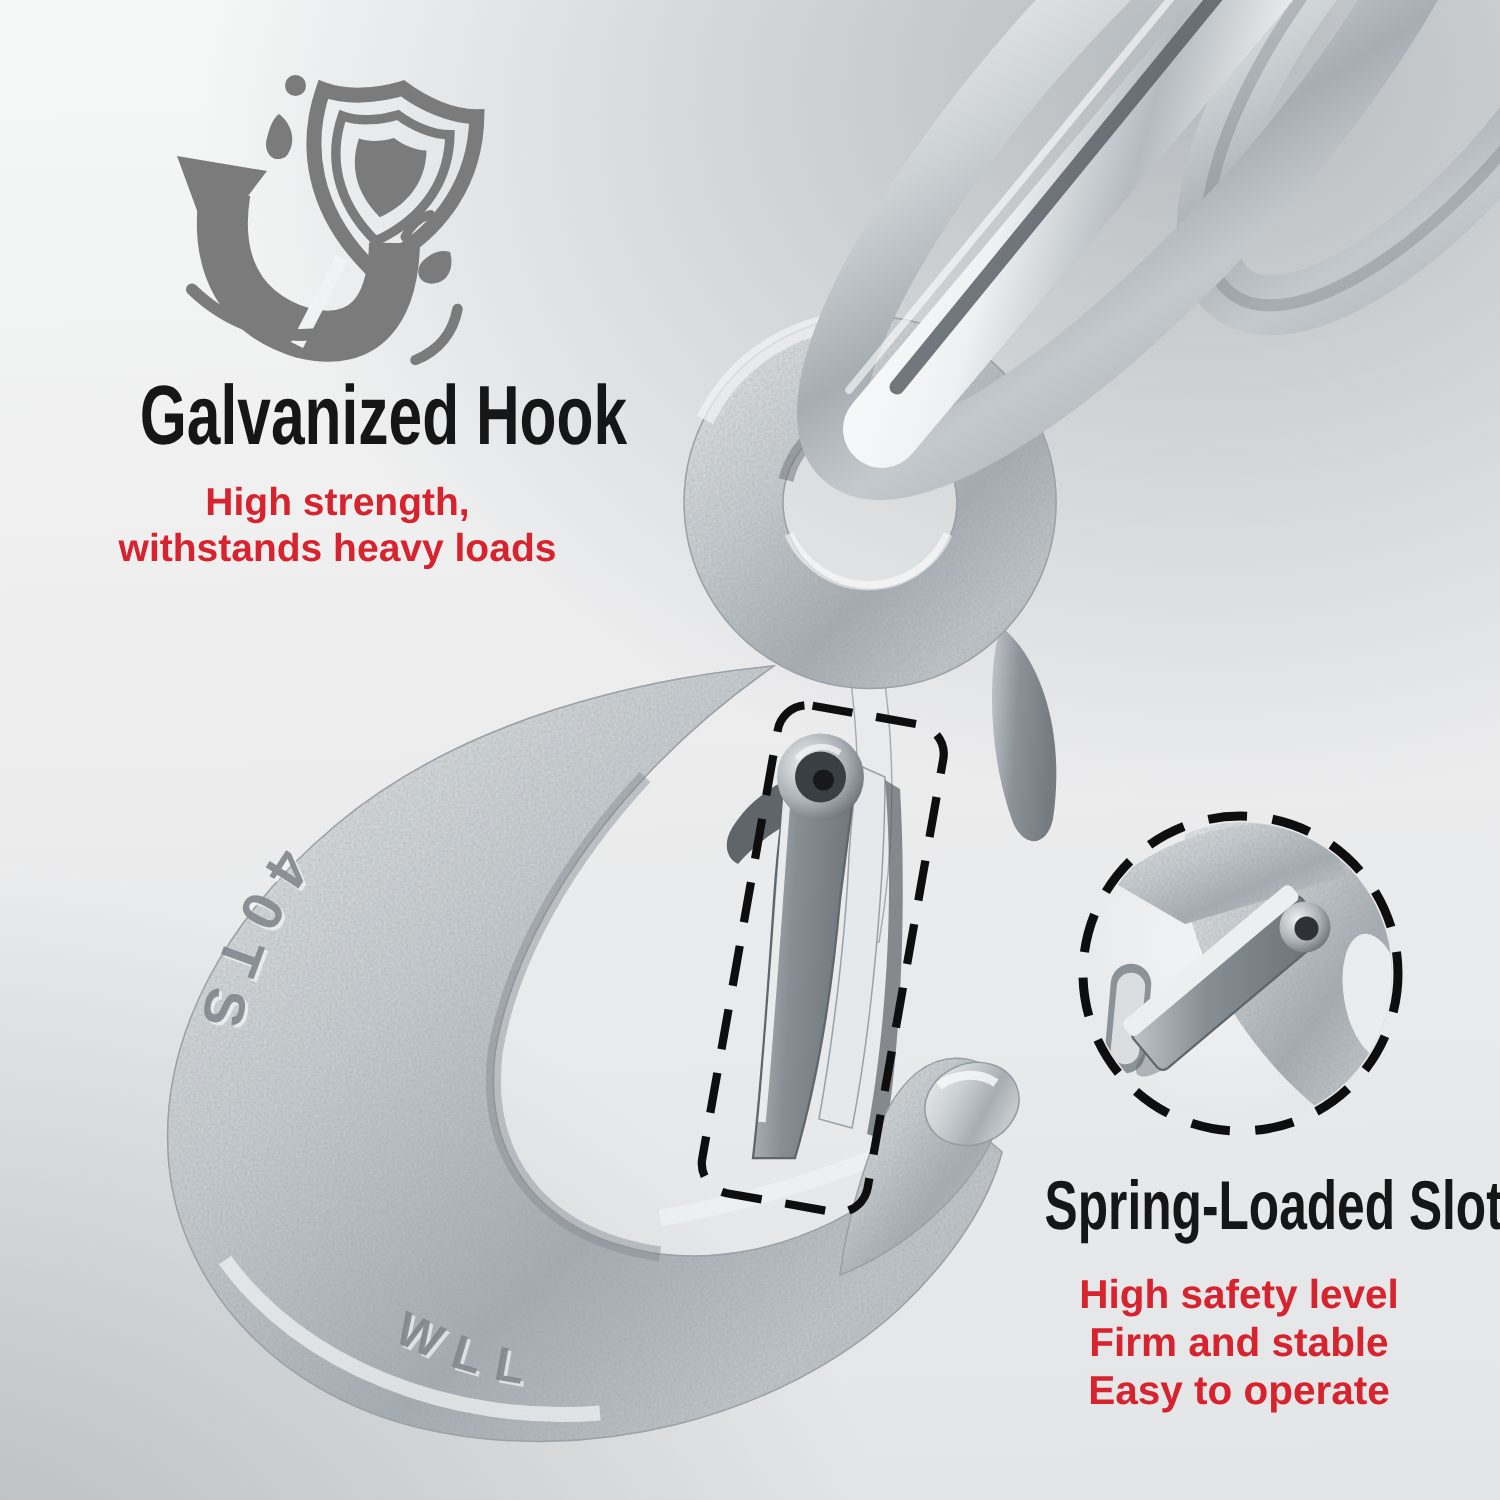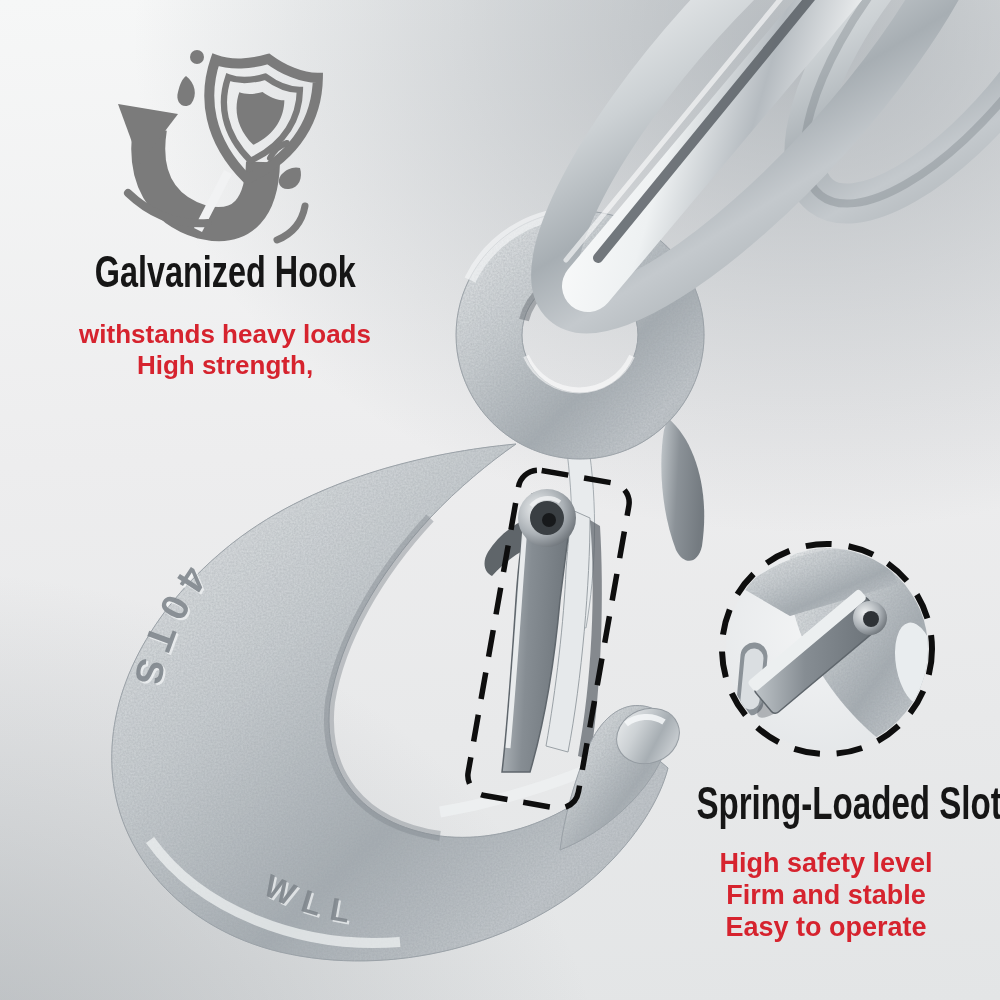--- a/index.html
+++ b/index.html
@@ -8,21 +8,21 @@
     font-family:"Liberation Sans","DejaVu Sans",sans-serif;
     background:
       radial-gradient(1150px 850px at 80% 4%, rgba(118,127,135,.50), rgba(118,127,135,0) 58%),
       radial-gradient(1250px 1000px at -8% 112%, rgba(118,125,131,.44), rgba(118,125,131,0) 55%),
       linear-gradient(178deg,#f6f7f7 0%,#ededee 45%,#e3e5e6 100%);
   }
   .art{position:absolute;left:0;top:0;width:1000px;height:1000px;}
   .block{position:absolute;text-align:center;}
   .block h1,.block h2{margin:0;font-weight:bold;color:#161616;line-height:1;}
   .ttl{display:inline-block;transform:scaleX(.72);transform-origin:50% 50%;white-space:nowrap;letter-spacing:0px;}
-  .t-left h1{font-size:45px;}
+  .t-left h1{font-size:56px;}
   .t-right h2{font-size:46px;}
   .sub{position:absolute;text-align:center;color:#d6232e;font-weight:bold;}
   .sub span{display:block;white-space:nowrap;}
   .sub-left{font-size:26px;line-height:31px;}
   .sub-right{font-size:27px;line-height:32px;}
 </style>
 </head>
 <body>
 
 <div class="stage">
@@ -183,22 +183,22 @@
       <path d="M 186 76 C 195 83 198 95 191 104 C 183 110 175 102 178 92 C 180 84 182 79 186 76 Z" stroke="none"></path>
       <path d="M 300 168 C 303 178 299 188 289 189 C 280 190 276 182 281 175 C 286 169 294 166 300 168 Z" stroke="none"></path>
       <path d="M 270 158 C 274 150 280 145 287 143" fill="none" stroke-width="6" stroke-linecap="round"></path>
     </g>
   </svg>
 
   <div class="block t-left" style="left:30px;top:249px;width:390px;">
     <h1><span class="ttl">Galvanized Hook</span></h1>
   </div>
   <div class="sub sub-left" style="left:15px;top:319px;width:420px;">
+    <span>High strength,</span>
     <span>withstands heavy loads</span>
-    <span>High strength,</span>
   </div>
 
   <div class="block t-right" style="left:637px;top:780px;width:380px;">
     <h2><span class="ttl">Spring-Loaded Slot</span></h2>
   </div>
   <div class="sub sub-right" style="left:646px;top:847px;width:360px;">
     <span>High safety level</span>
     <span>Firm and stable</span>
     <span>Easy to operate</span>
   </div>

